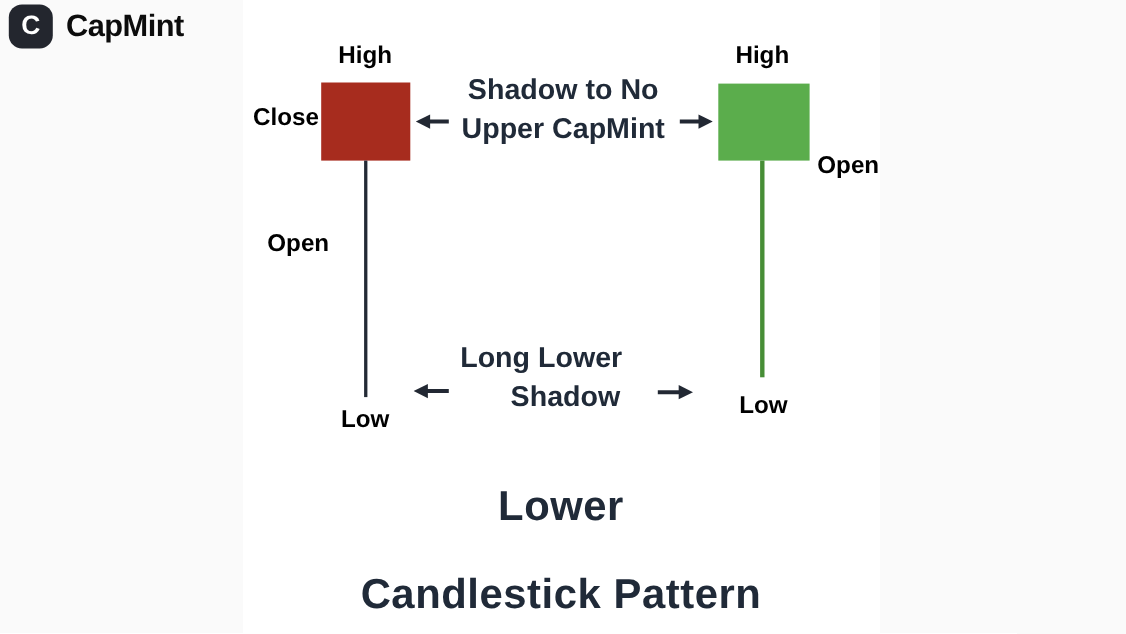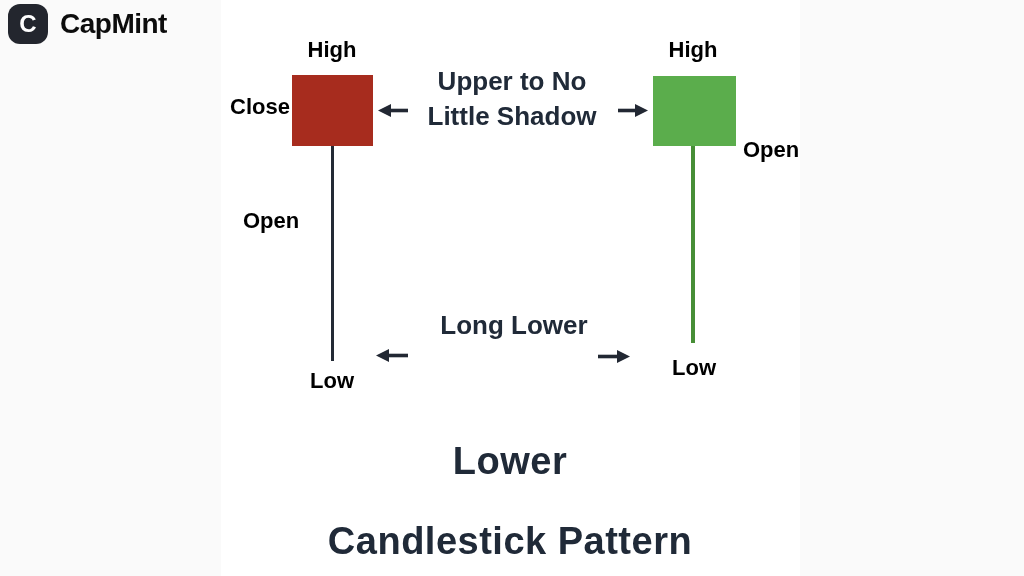--- a/index.html
+++ b/index.html
@@ -67,33 +67,34 @@
   <div class="lbl center" style="left:693px;top:37px;">High</div>
 
   <div class="candle-body" style="left: 653px; top: 76px; width: 83px; height: 70px; background-color: rgb(91, 173, 76);"></div>
 
   <div class="candle-wick" style="left: 691px; top: 146px; width: 4px; height: 197px; background-color: rgb(71, 142, 54);"></div>
 
   <div class="lbl" style="left:743px;top:137px;">Open</div>
 
   <div class="lbl center" style="left:694px;top:355px;">Low</div>
 
-  <div class="anno center" style="left:512px;top:66px;">Upper to No</div>
-  <div class="anno center" style="left:512px;top:101px;">Little Shadow</div>
+  <div class="anno center" style="left:512px;top:66px;">Shadow to No</div>
+  <div class="anno center" style="left:512px;top:101px;">Upper CapMint</div>
 
   <svg class="arrow" style="left:378px;top:102px;" width="32" height="17" viewBox="0 0 32 17">
     <line x1="30" y1="8.5" x2="9" y2="8.5" stroke="currentColor" stroke-width="3.6"></line>
     <polygon points="0,8.5 13,2 13,15" fill="currentColor"></polygon>
   </svg>
   <svg class="arrow" style="left:616px;top:102px;" width="32" height="17" viewBox="0 0 32 17">
     <line x1="2" y1="8.5" x2="23" y2="8.5" stroke="currentColor" stroke-width="3.6"></line>
     <polygon points="32,8.5 19,2 19,15" fill="currentColor"></polygon>
   </svg>
 
-  <div class="anno center" style="left:514px;top:310px;">Long Lower</div>
+  <div class="anno center" style="left:492px;top:310px;">Long Lower</div>
+  <div class="anno center" style="left:514px;top:345px;">Shadow</div>
 
   <svg class="arrow" style="left:376px;top:347px;" width="34" height="17" viewBox="0 0 34 17">
     <line x1="32" y1="8.5" x2="9" y2="8.5" stroke="currentColor" stroke-width="3.6"></line>
     <polygon points="0,8.5 13,2 13,15" fill="currentColor"></polygon>
   </svg>
   <svg class="arrow" style="left:596px;top:348px;" width="34" height="17" viewBox="0 0 34 17">
     <line x1="2" y1="8.5" x2="25" y2="8.5" stroke="currentColor" stroke-width="3.6"></line>
     <polygon points="34,8.5 21,2 21,15" fill="currentColor"></polygon>
   </svg>
 

